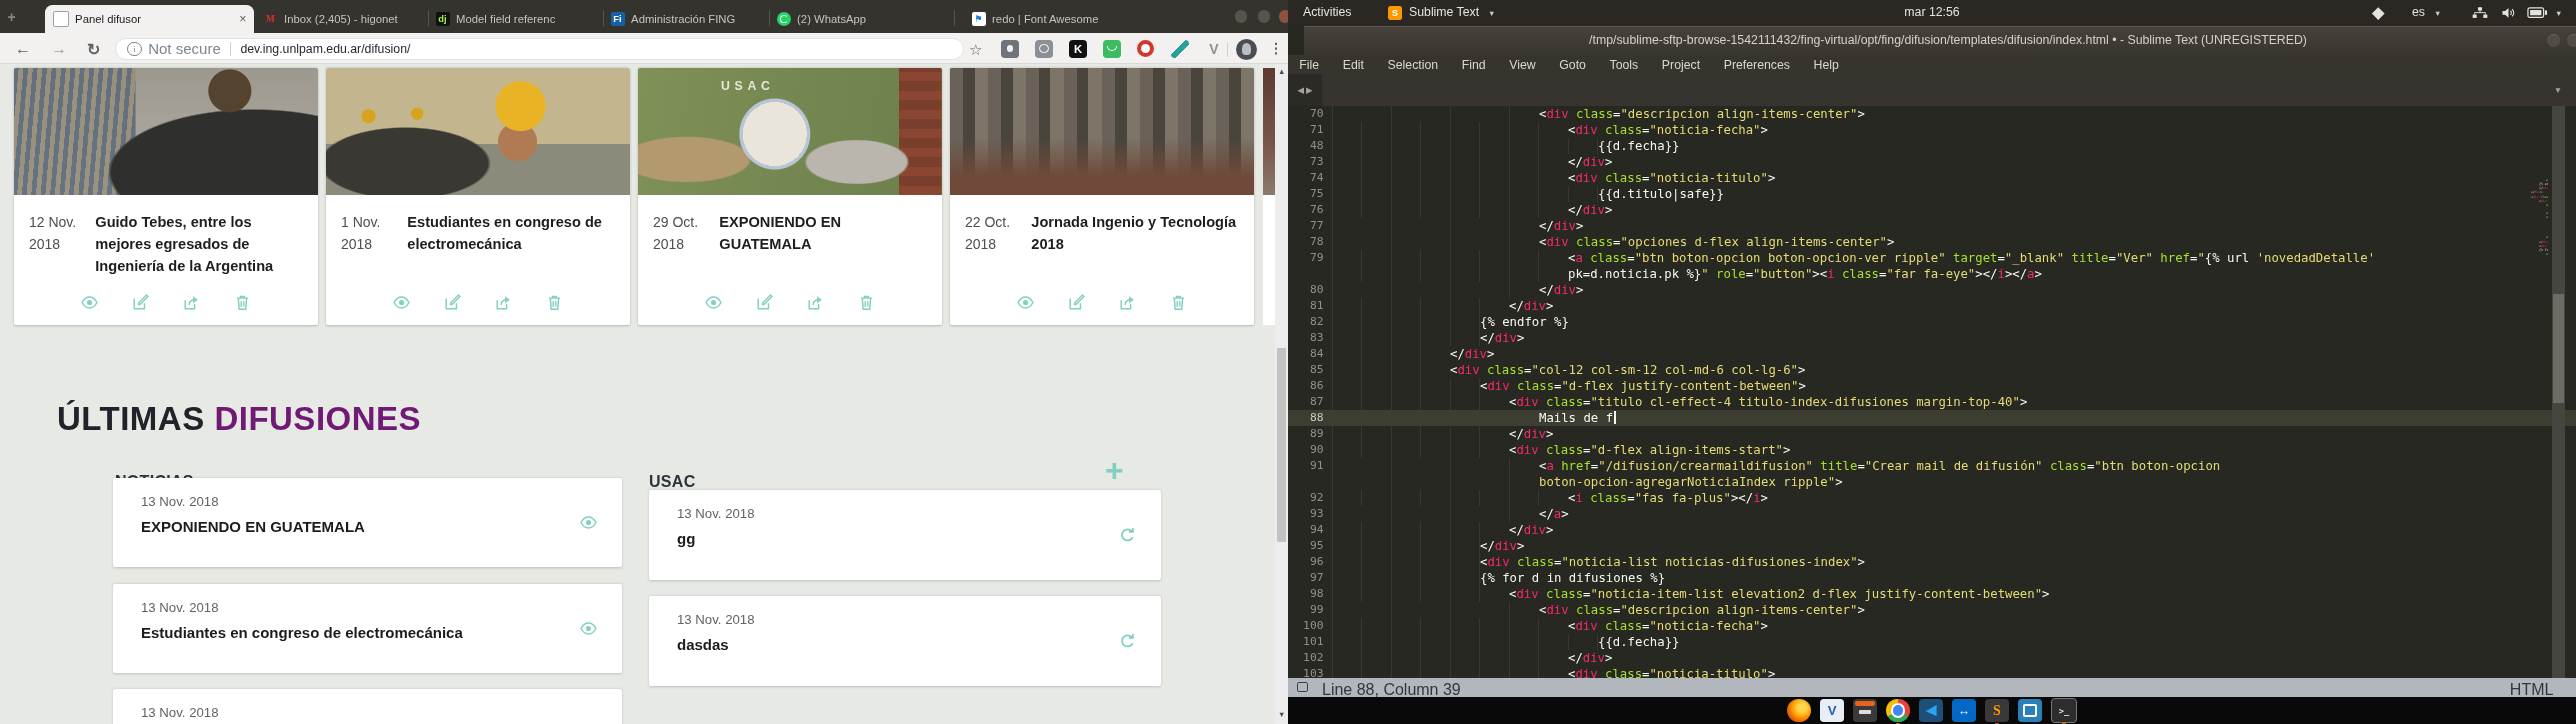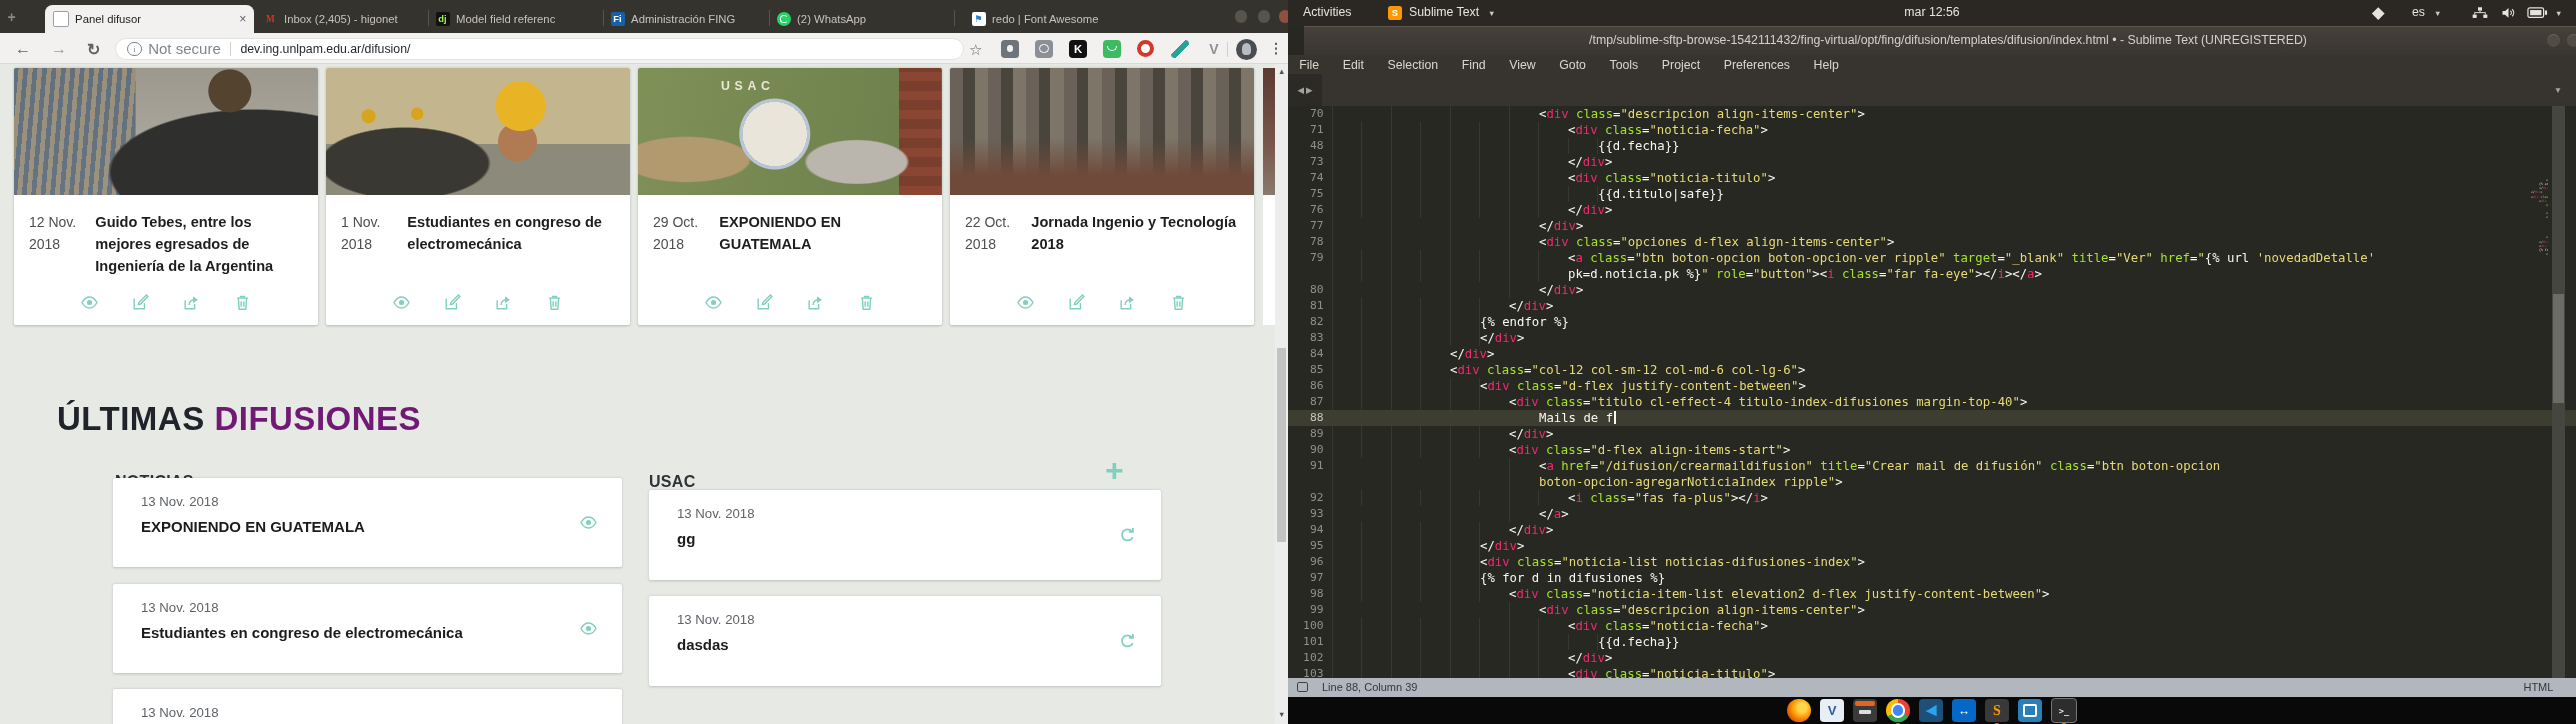--- a/index.html
+++ b/index.html
@@ -160,21 +160,21 @@
   .tk-p,.tk-x{color:#f8f8f2;} .tk-t{color:#f92672;} .tk-a{color:#a6e22e;} .tk-s{color:#e6db74;}
   .cursorbar{display:inline-block;width:1.9px;height:13.2px;background:#f8f8f0;vertical-align:-1.9px;margin-left:0.9px;}
 
   #minimap{left:1213px;top:129px;width:47px;max-height:396px;overflow:hidden;opacity:.85;
            font-family:"DejaVu Sans Mono",monospace;}
   .mrow{height:4.1px;line-height:4.1px;font-size:3.2px;white-space:pre;overflow:hidden;}
 
   #sscrollbar{left:1264px;top:106px;width:13.2px;height:572px;background:#45463f;}
   #sthumb{left:1265px;top:294px;width:11.3px;height:109px;background:#6b6c64;}
 
-  #statusbar{left:0;top:678px;width:1288px;height:19px;background:#b2b7bd;color:#33373c;font-size:11px;}
+  #statusbar{left:0;top:678px;width:1288px;height:19px;background:#b2b7bd;color:#33373c;font-size:16px;}
   .vcsbox{left:9.4px;top:3.8px;width:10.4px;height:10.4px;border:1.3px solid #3c4045;border-radius:1.9px;box-sizing:border-box;}
   #statpos{left:34px;top:2.8px;}
   #statspaces{right:113px;top:2.8px;margin-top:16px;}
   #statsyntax{right:22.6px;top:2.8px;}
 
   #gtaskbar{left:0;top:697px;width:1288px;height:27px;background:#090909;display:flex;
             align-items:center;justify-content:center;gap:9.4px;}
   .tbi{width:23.6px;height:23.6px;border-radius:3.8px;position:relative;display:flex;
        align-items:center;justify-content:center;font-weight:800;}
   .tbi .rdot{position:absolute;bottom:-2.8px;left:50%;margin-left:-1.9px;width:3.8px;height:2.4px;background:#e8641b;border-radius:0.9px;}

